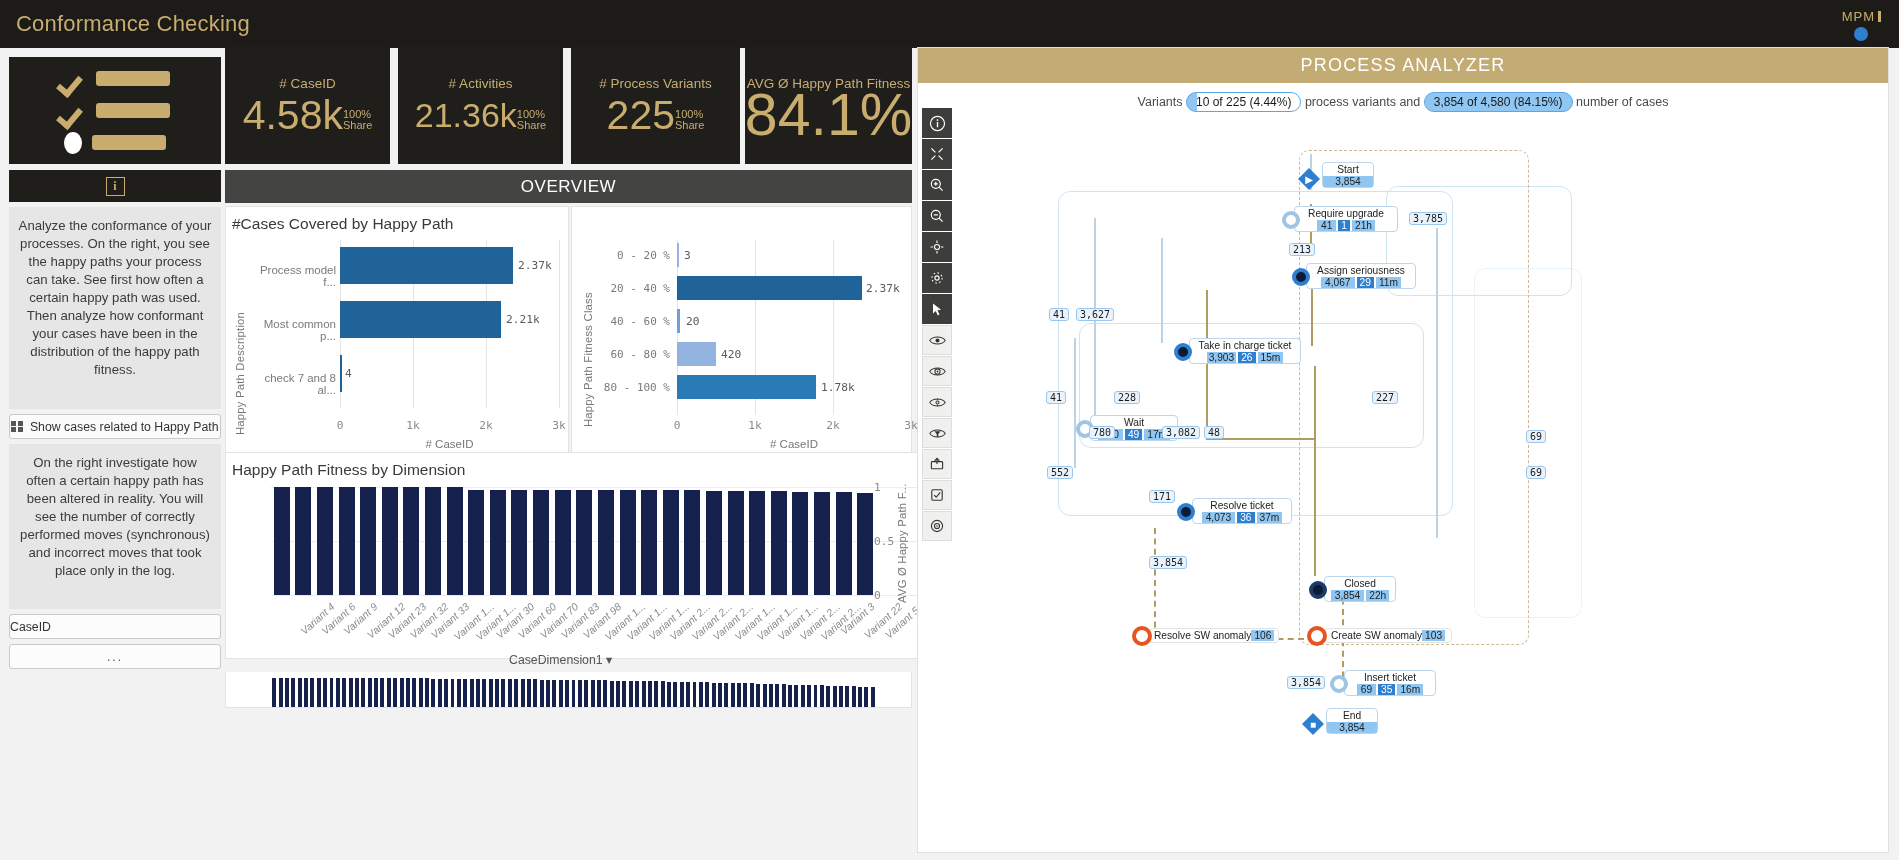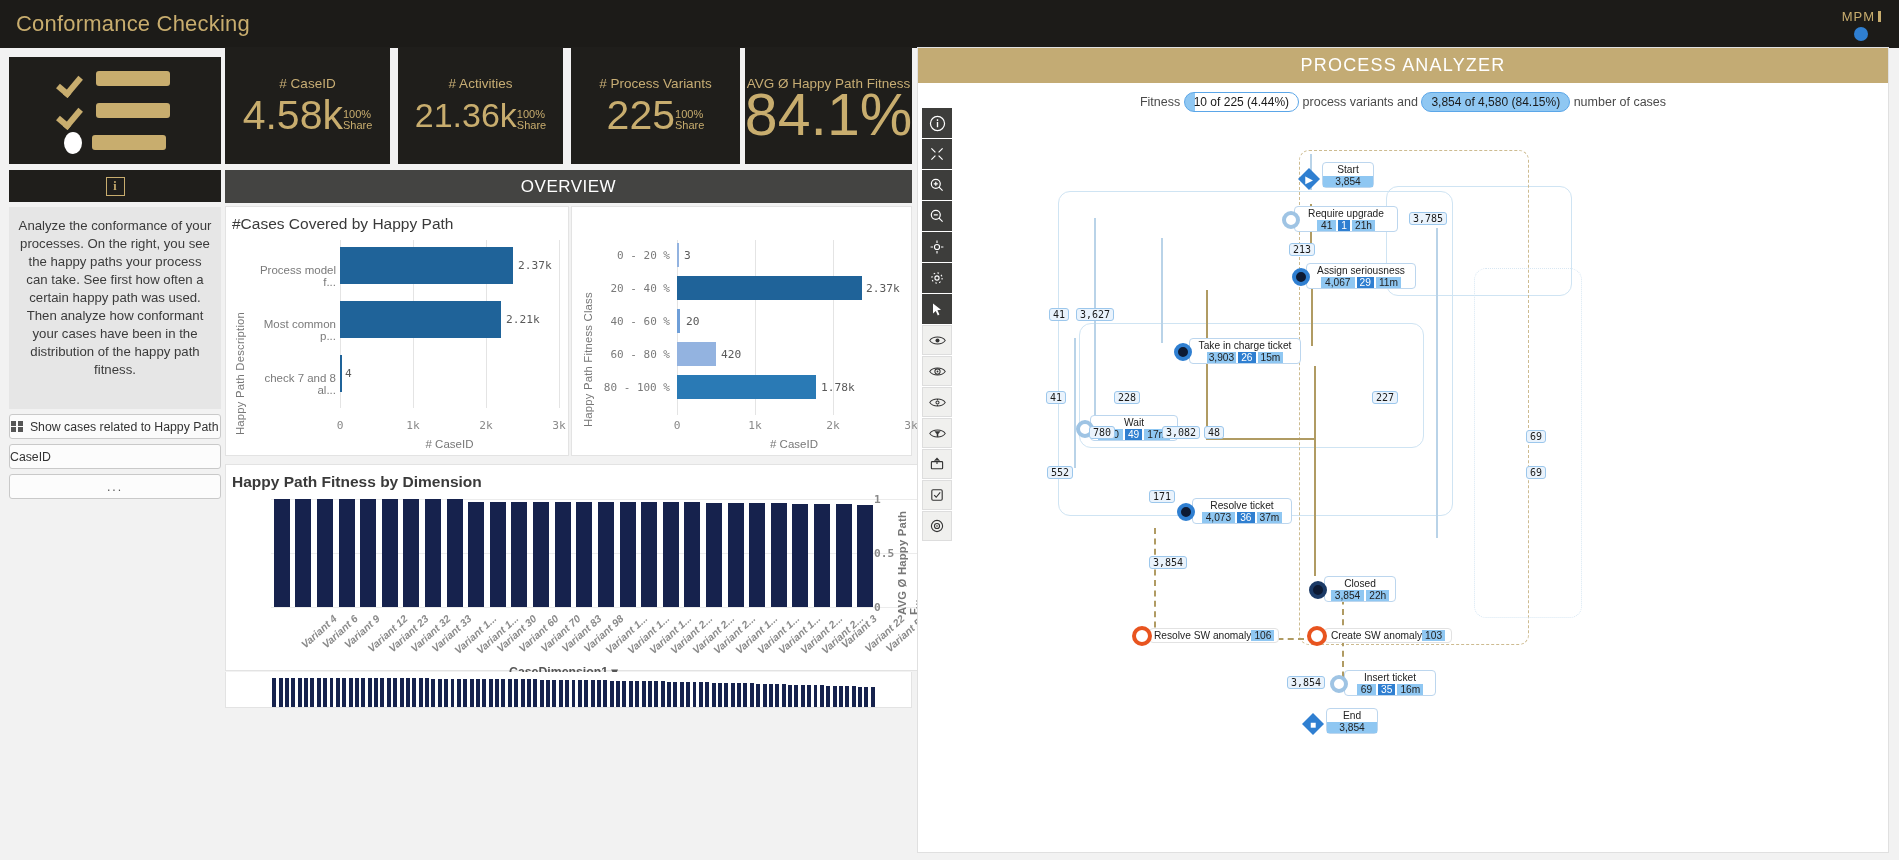--- a/index.html
+++ b/index.html
@@ -182,20 +182,21 @@
   <div class="btn-show">
     <span class="grid-icon">
         <i></i>
         <i></i>
         <i></i>
         <i></i>
       </span>
     <span>Show cases related to Happy Path</span>
   </div>
 
+  <div class="desc-box d2">On the right investigate how often a certain happy path has been altered in reality. You will see the number of correctly performed moves (synchronous) and incorrect moves that took place only in the log.</div>
 
   <div class="field-box">CaseID</div>
   <div class="field-box center">...</div>
 </div>
 
 <div class="kpi" style="left:225px; width:165px;">
   <div class="kpi-title"># CaseID</div>
   <div class="kpi-value">
     <span class="kpi-big">4.58k</span>
     <span class="kpi-sub">
@@ -296,21 +297,21 @@
   <div class="hbar" style="left:105px; top:168px; width:139px; height:24px; background:#2a7ab5;"></div>
   <div class="bar-val" style="left:249px; top:174px;">1.78k</div>
 
   <div class="axis-tick" style="left:85px; top:212px; width:40px;">0</div>
   <div class="axis-tick" style="left:163px; top:212px; width:40px;">1k</div>
   <div class="axis-tick" style="left:241px; top:212px; width:40px;">2k</div>
   <div class="axis-tick" style="left:319px; top:212px; width:40px;">3k</div>
   <div class="axis-name" style="left:105px; top:231px; width:234px;"># CaseID</div>
 </div>
 
-<div class="panel" style="left:225px; top:464px; width:778px; height:207px;font-weight:bold;">
+<div class="panel" style="left:225px; top:452px; width:778px; height:207px;">
   <div class="panel-title">Happy Path Fitness by Dimension</div>
 
   <div class="gridline-h" style="left:45px; top:34px; width:825px;"></div>
   <div class="gridline-h" style="left:45px; top:88px; width:825px;"></div>
   <div class="gridline-h" style="left:45px; top:142px; width:825px;"></div>
 
   <div id="dimbars" style="position:absolute; left:45px; top:34px; width:605px; height:108px;">
       <div class="vbar" style="left: 2.80893px; width: 15.9893px; height: 108px; background: rgb(22, 34, 77);"></div>
       <div class="vbar" style="left: 24.4161px; width: 15.9893px; height: 108px; background: rgb(22, 34, 77);"></div>
       <div class="vbar" style="left: 46.0232px; width: 15.9893px; height: 108px; background: rgb(22, 34, 77);"></div>
@@ -479,21 +480,21 @@
       <div class="minibar" style="left: 587.105px; width: 3.94842px; height: 21.4159px; background: rgb(22, 34, 77);"></div>
       <div class="minibar" style="left: 593.473px; width: 3.94842px; height: 21.2093px; background: rgb(22, 34, 77);"></div>
       <div class="minibar" style="left: 599.842px; width: 3.94842px; height: 21px; background: rgb(22, 34, 77);"></div>
     </div>
 </div>
 
 <div class="pa-wrap">
   <div class="pa-header">PROCESS ANALYZER</div>
 
   <div class="pa-showing">
-    <span>Fitness</span>
+    <span>Variants</span>
     <span class="pill outline">10 of 225 (4.44%)</span>
     <span>process variants and</span>
     <span class="pill">3,854 of 4,580 (84.15%)</span>
     <span>number of cases</span>
   </div>
 
   <div class="pa-toolbar">
     <div class="tb-btn">
       <svg width="17" height="17" viewBox="0 0 20 20">
           <circle cx="10" cy="10" r="8.3" fill="none" stroke="#fff" stroke-width="1.4"></circle>

